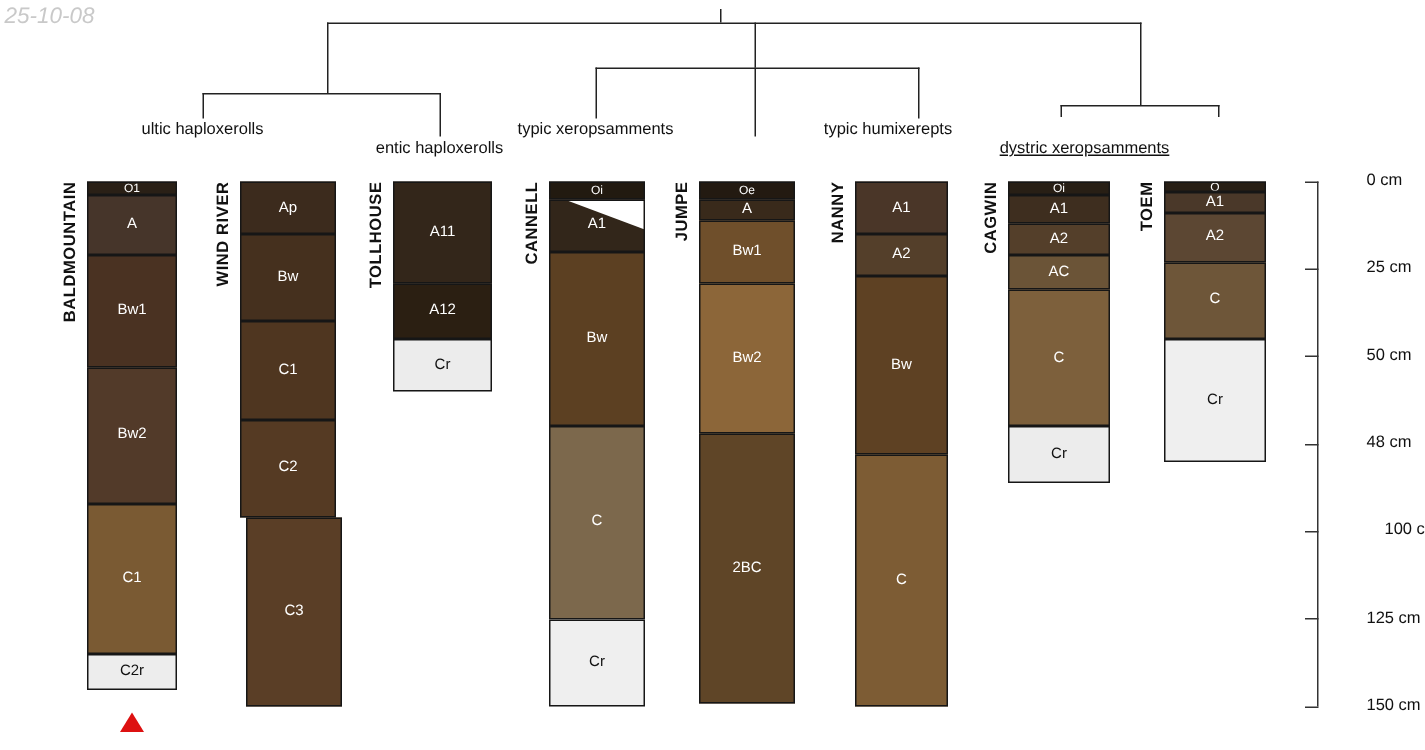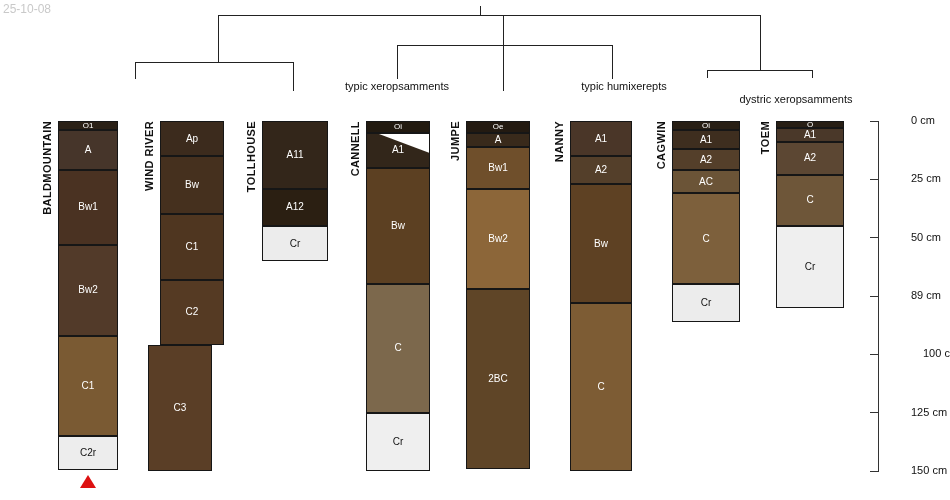--- a/index.html
+++ b/index.html
@@ -1,18 +1,18 @@
 <!DOCTYPE html>
 <html><head>
 <meta charset="utf-8">
 <style>
   html,body{margin:0;padding:0;background:#fff;}
   #canvas{position:relative;width:950px;height:500px;background:#ffffff;overflow:hidden;
           font-family:"Liberation Sans", sans-serif;color:#111;}
-  .stamp{position:absolute;top:2px;left:3px;font-size:12px;color:#c9c9c9;}
+  .stamp{position:absolute;top:2px;left:3px;font-size:15px;font-style:italic;color:#c9c9c9;}
   .tl{position:absolute;background:#222;}
   .glabel{position:absolute;width:170px;text-align:center;font-size:11px;color:#111;}
   .horizon{position:absolute;box-sizing:border-box;border:1px solid #161616;
            display:flex;align-items:center;justify-content:center;line-height:1;overflow:hidden;}
   .horizon span{position:relative;z-index:2;}
   .wedge{position:absolute;top:-1px;right:-1px;width:100%;height:62%;background:#ffffff;
          clip-path:polygon(12% 0,100% 0,100% 100%);z-index:1;}
   .pname{position:absolute;width:150px;height:14px;transform-origin:0 0;
          transform:rotate(-90deg) translateX(-150px);text-align:right;
          font-weight:700;font-size:11px;letter-spacing:.4px;white-space:nowrap;}
@@ -40,58 +40,60 @@
     <div class="tl" style="left:397px;top:45px;width:216px;height:1px;"></div>
     <div class="tl" style="left:397px;top:45px;width:1px;height:34px;"></div>
     <div class="tl" style="left:612px;top:45px;width:1px;height:34px;"></div>
     <div class="tl" style="left:503px;top:45px;width:1px;height:46px;"></div>
     <div class="tl" style="left:760px;top:15px;width:1px;height:55px;"></div>
     <div class="tl" style="left:707px;top:70px;width:106px;height:1px;"></div>
     <div class="tl" style="left:707px;top:70px;width:1px;height:8px;"></div>
     <div class="tl" style="left:812px;top:70px;width:1px;height:8px;"></div>
   </div>
 
+  <div class="glabel" style="left:50px;top:80px;">ultic haploxerolls</div>
+  <div class="glabel" style="left:208px;top:93px;">entic haploxerolls</div>
   <div class="glabel" style="left:312px;top:80px;">typic xeropsamments</div>
-  <div class="glabel" style="left:539px;top:80px;">typic humixerepts</div>
-  <div class="glabel" style="left:711px;top:93px;">dystric xeropsamments</div>
+  <div class="glabel" style="left:507px;top:80px;">typic humixerepts</div>
+  <div class="glabel" style="left:638px;top:93px;text-decoration:underline;">dystric xeropsamments</div>
 
   <div id="columns">
       <div class="horizon" style="left: 58px; width: 60px; top: 121px; height: 9.33333px; background: rgb(42, 32, 22); color: rgb(255, 255, 255); font-size: 8px;">
         <span>O1</span>
       </div>
       <div class="horizon" style="left: 58px; width: 60px; top: 130.333px; height: 39.6667px; background: rgb(70, 53, 42); color: rgb(255, 255, 255); font-size: 10px;">
         <span>A</span>
       </div>
       <div class="horizon" style="left: 58px; width: 60px; top: 170px; height: 74.6667px; background: rgb(74, 50, 34); color: rgb(255, 255, 255); font-size: 10px;">
         <span>Bw1</span>
       </div>
       <div class="horizon" style="left: 58px; width: 60px; top: 244.667px; height: 91px; background: rgb(82, 58, 41); color: rgb(255, 255, 255); font-size: 10px;">
         <span>Bw2</span>
       </div>
       <div class="horizon" style="left: 58px; width: 60px; top: 335.667px; height: 100.333px; background: rgb(122, 90, 51); color: rgb(255, 255, 255); font-size: 10px;">
         <span>C1</span>
       </div>
-      <div class="horizon" style="left: 58px; width: 60px; top: 436px; height: 34px; background: rgb(237, 237, 237); color: rgb(17, 17, 17); font-size: 10px;">
+      <div class="horizon" style="left: 58px; width: 60px; top: 436px; height: 24px; background: rgb(237, 237, 237); color: rgb(17, 17, 17); font-size: 10px;">
         <span>C2r</span>
       </div>
       <div class="pname" style="left: 41px; top: 121px;">BALDMOUNTAIN</div>
       <div class="marker" style="left: 80px; top: 475px; border-bottom: 13px solid rgb(221, 17, 17);"></div>
       <div class="horizon" style="left: 160px; width: 64px; top: 121px; height: 35px; background: rgb(60, 43, 29); color: rgb(255, 255, 255); font-size: 10px;">
         <span>Ap</span>
       </div>
       <div class="horizon" style="left: 160px; width: 64px; top: 156px; height: 58.3333px; background: rgb(69, 48, 30); color: rgb(255, 255, 255); font-size: 10px;">
         <span>Bw</span>
       </div>
       <div class="horizon" style="left: 160px; width: 64px; top: 214.333px; height: 65.3333px; background: rgb(79, 54, 32); color: rgb(255, 255, 255); font-size: 10px;">
         <span>C1</span>
       </div>
       <div class="horizon" style="left: 160px; width: 64px; top: 279.667px; height: 65.3333px; background: rgb(85, 58, 35); color: rgb(255, 255, 255); font-size: 10px;">
         <span>C2</span>
       </div>
-      <div class="horizon" style="left: 148px; width: 64px; top: 345px; height: 126px; background: rgb(90, 62, 38); color: rgb(255, 255, 255); font-size: 10px;">
+      <div class="horizon" style="left: 164px; width: 64px; top: 345px; height: 126px; background: rgb(90, 62, 38); color: rgb(255, 255, 255); font-size: 10px;">
         <span>C3</span>
       </div>
       <div class="pname" style="left: 143px; top: 121px;">WIND RIVER</div>
       <div class="horizon" style="left: 262px; width: 66px; top: 121px; height: 67.6667px; background: rgb(51, 38, 26); color: rgb(255, 255, 255); font-size: 10px;">
         <span>A11</span>
       </div>
       <div class="horizon" style="left: 262px; width: 66px; top: 188.667px; height: 37.3333px; background: rgb(43, 31, 18); color: rgb(255, 255, 255); font-size: 10px;">
         <span>A12</span>
       </div>
       <div class="horizon" style="left: 262px; width: 66px; top: 226px; height: 35px; background: rgb(236, 236, 236); color: rgb(17, 17, 17); font-size: 10px;">
@@ -183,21 +185,21 @@
 
   <div class="axis" style="left:878px;top:121px;width:1px;height:350px;"></div>
   <div id="axis-ticks">
       <div class="tick" style="left: 870px; top: 120.5px; width: 9px; height: 1px;"></div>
       <div class="tick-label" style="left: 890px; top: 114px;">0 cm</div>
       <div class="tick" style="left: 870px; top: 178.833px; width: 9px; height: 1px;"></div>
       <div class="tick-label" style="left: 890px; top: 172.333px;">25 cm</div>
       <div class="tick" style="left: 870px; top: 237.167px; width: 9px; height: 1px;"></div>
       <div class="tick-label" style="left: 890px; top: 230.667px;">50 cm</div>
       <div class="tick" style="left: 870px; top: 295.5px; width: 9px; height: 1px;"></div>
-      <div class="tick-label" style="left: 890px; top: 289px;">89 cm</div>
+      <div class="tick-label" style="left: 890px; top: 289px;">48 cm</div>
       <div class="tick" style="left: 870px; top: 353.833px; width: 9px; height: 1px;"></div>
       <div class="tick-label" style="left: 890px; top: 347.333px; margin-left: 12px;">100 cm</div>
       <div class="tick" style="left: 870px; top: 412.167px; width: 9px; height: 1px;"></div>
       <div class="tick-label" style="left: 890px; top: 405.667px;">125 cm</div>
       <div class="tick" style="left: 870px; top: 470.5px; width: 9px; height: 1px;"></div>
       <div class="tick-label" style="left: 890px; top: 464px;">150 cm</div>
     </div>
 
 </div>
 

